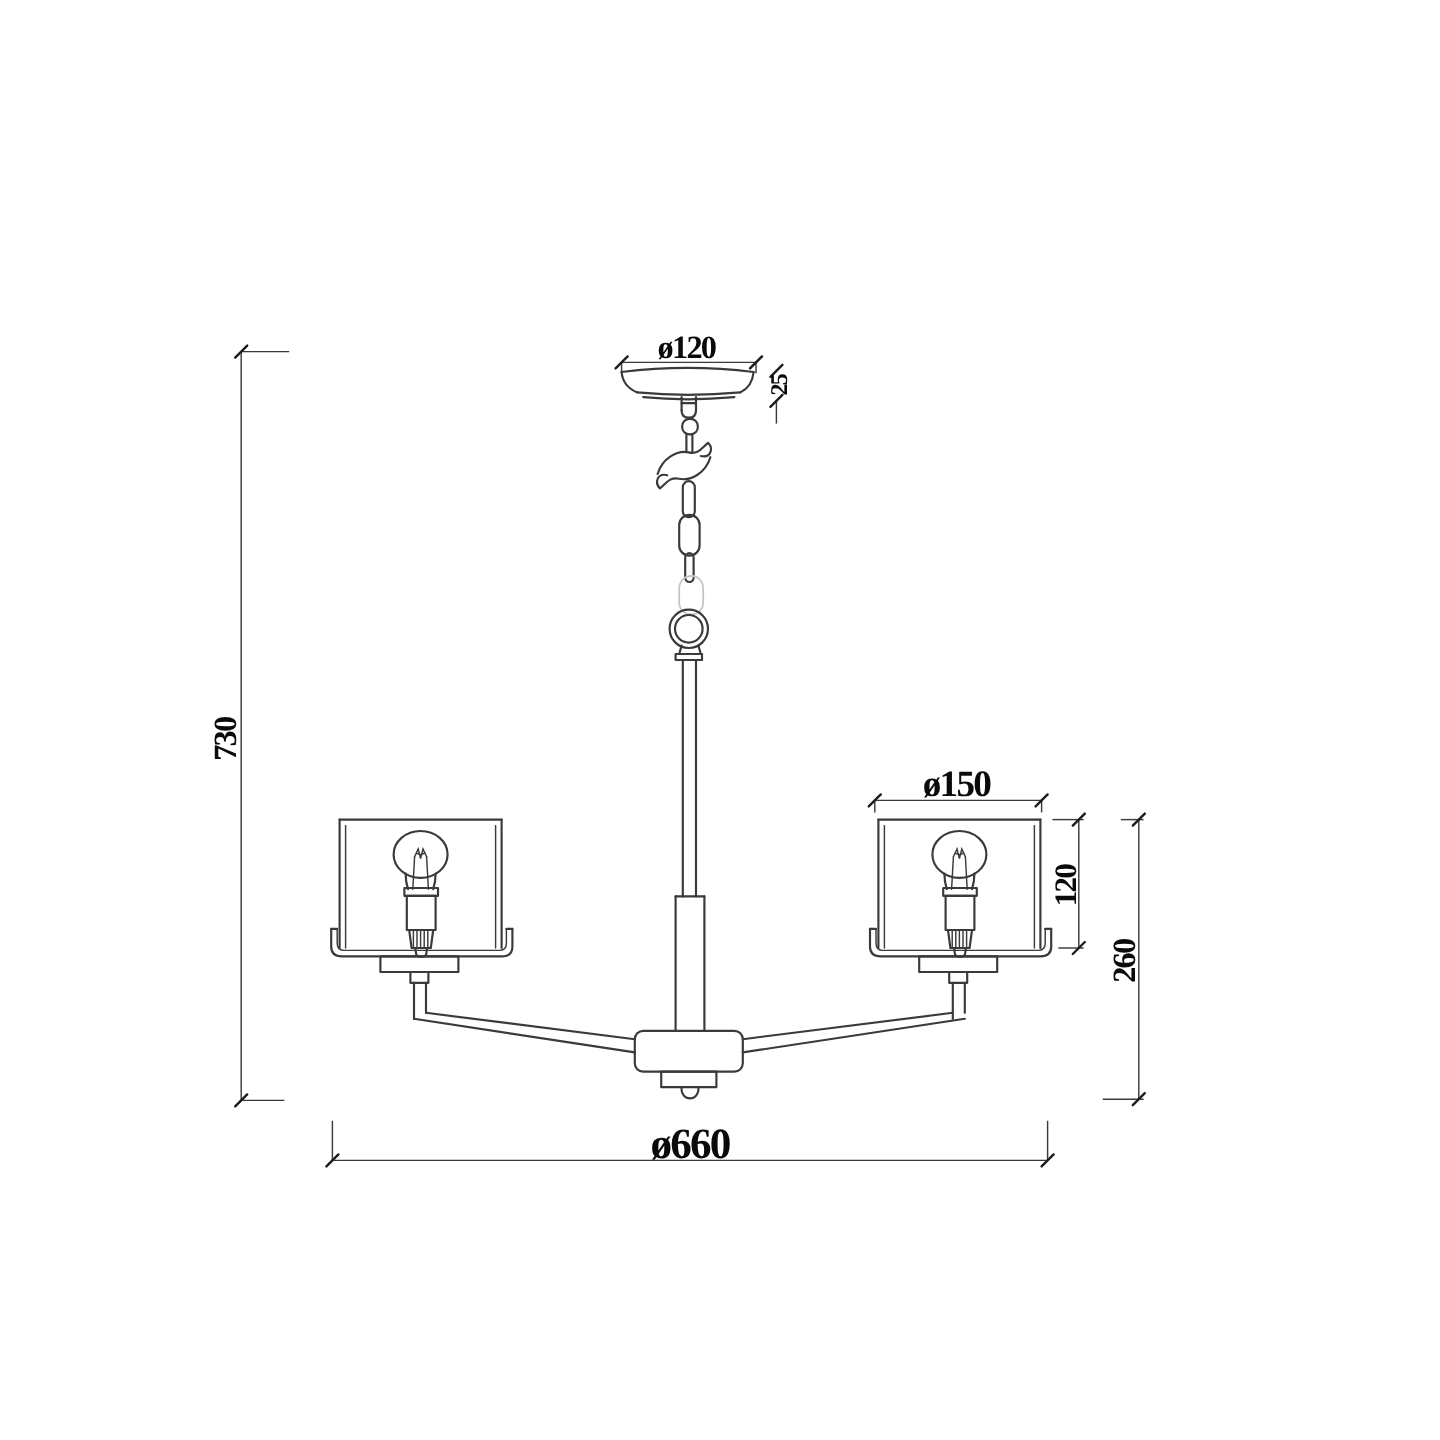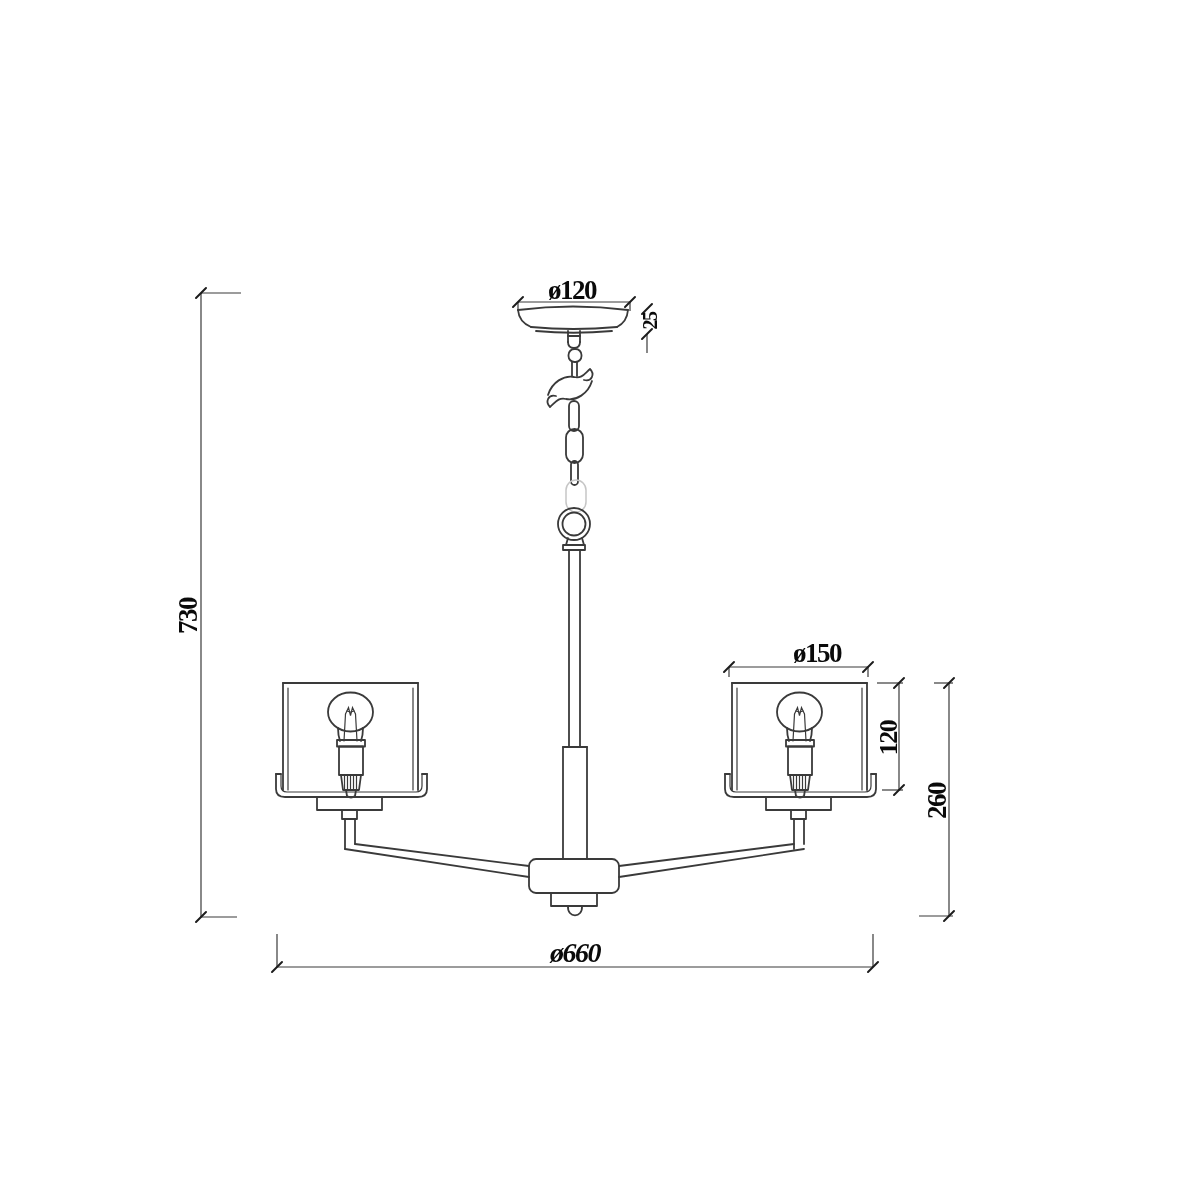--- a/index.html
+++ b/index.html
@@ -197,21 +197,21 @@
     <use href="#shade-assembly" x="449" y="0"></use>
 
   </svg>
 
   <div class="dim" style="left:572px;top:290px;font-size:27px;">ø120</div>
 
   <div class="dim rot" style="left:650px;top:321px;font-size:20px;">25</div>
 
   <div class="dim rot" style="left:188px;top:616px;font-size:27px;">730</div>
 
-  <div class="dim" style="left:797px;top:653px;font-size:27px;margin-left:20px;">ø150</div>
+  <div class="dim" style="left:797px;top:653px;font-size:31px;">ø150</div>
 
   <div class="dim rot" style="left:889px;top:738px;font-size:26px;">120</div>
 
   <div class="dim rot" style="left:937px;top:801px;font-size:27px;">260</div>
 
-  <div class="dim" style="left:575px;top:953px;font-size:28px;font-style:italic;">ø660</div>
+  <div class="dim" style="left:575px;top:953px;font-size:36px;">ø660</div>
 
 </div>
 
 </body></html>

